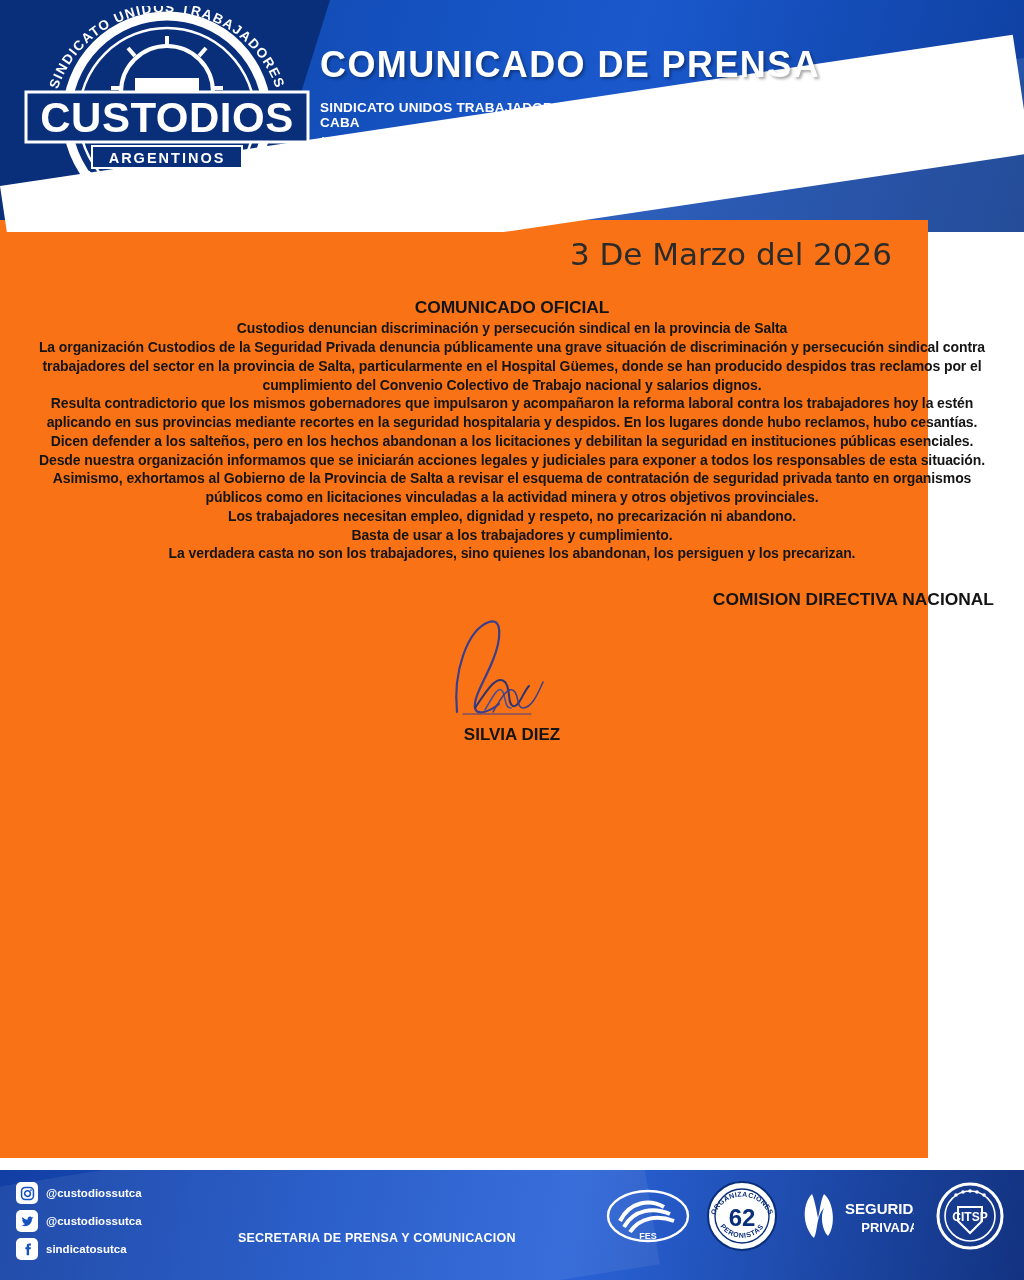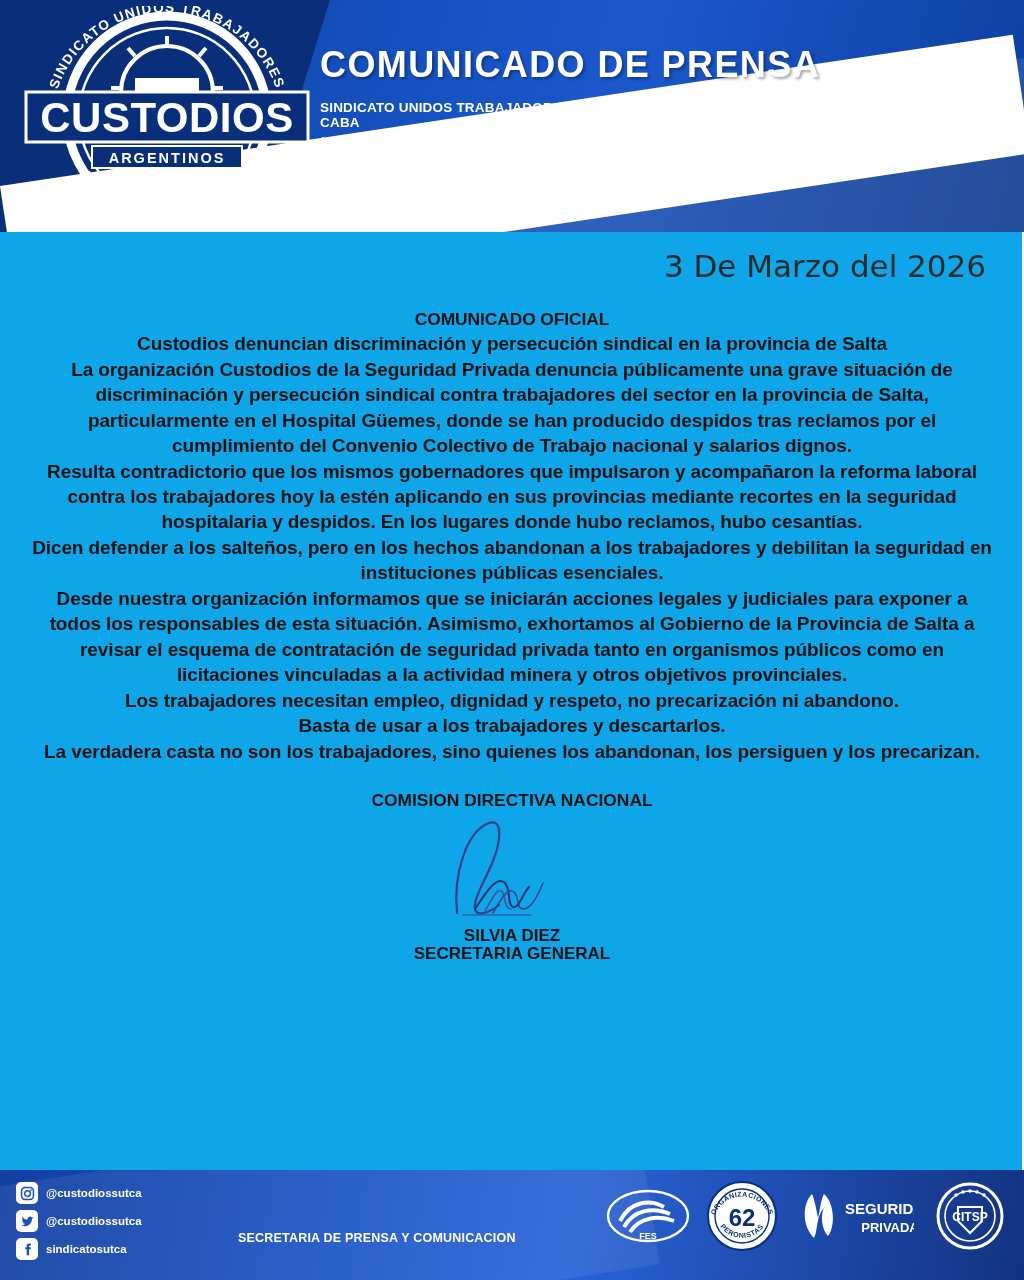--- a/index.html
+++ b/index.html
@@ -98,25 +98,25 @@
   .press-contact {
     color: #ffffff;
     font-size: 13px;
     font-weight: bold;
     margin: 0;
   }
 
   
   .doc-body {
     position: absolute;
-    top: 232px;
+    top: 220px;
     left: 0;
-    width: 1022px;
+    width: 928px;
     height: 938px;
-    background: #0ea5e9;
+    background: #f97316;
   }
   .date {
     position: absolute;
     right: 36px;
     top: 16px;
     font-size: 31px;
     color: #2b2b2b;
     font-family: "DejaVu Sans", sans-serif;
     font-weight: 400;
   }
@@ -124,36 +124,36 @@
     position: absolute;
     top: 76px;
     left: 0;
     width: 1024px;
     padding: 0 30px;
     box-sizing: border-box;
     text-align: center;
   }
   .content p {
     margin: 0;
-    font-size: 19px;
+    font-size: 14px;
     font-weight: bold;
     color: #141414;
     line-height: 1.34;
     letter-spacing: -0.1px;
   }
   .content p.oficial {
     font-size: 17.4px;
     margin-bottom: 0;
   }
   .signoff {
     margin-top: 26px;
     font-size: 17.4px;
     font-weight: bold;
     color: #141414;
-    text-align: center;
+    text-align: right;
   }
   .signature-wrap {
     margin-top: 2px;
     text-align: center;
     height: 120px;
     position: relative;
   }
   .signature-wrap svg {
     display: inline-block;
   }
@@ -291,41 +291,40 @@
 </div>
 
 <div class="doc-body">
   <div class="date">3 De Marzo del 2026</div>
 
   <div class="content">
     <p class="oficial">COMUNICADO OFICIAL</p>
     <p>Custodios denuncian discriminación y persecución sindical en la provincia de Salta</p>
     <p>La organización Custodios de la Seguridad Privada denuncia públicamente una grave situación de discriminación y persecución sindical contra trabajadores del sector en la provincia de Salta, particularmente en el Hospital Güemes, donde se han producido despidos tras reclamos por el cumplimiento del Convenio Colectivo de Trabajo nacional y salarios dignos.</p>
     <p>Resulta contradictorio que los mismos gobernadores que impulsaron y acompañaron la reforma laboral contra los trabajadores hoy la estén aplicando en sus provincias mediante recortes en la seguridad hospitalaria y despidos. En los lugares donde hubo reclamos, hubo cesantías.</p>
-    <p>Dicen defender a los salteños, pero en los hechos abandonan a los trabajadores y debilitan la seguridad en instituciones públicas esenciales.</p>
+    <p>Dicen defender a los salteños, pero en los hechos abandonan a los licitaciones y debilitan la seguridad en instituciones públicas esenciales.</p>
     <p>Desde nuestra organización informamos que se iniciarán acciones legales y judiciales para exponer a todos los responsables de esta situación. Asimismo, exhortamos al Gobierno de la Provincia de Salta a revisar el esquema de contratación de seguridad privada tanto en organismos públicos como en licitaciones vinculadas a la actividad minera y otros objetivos provinciales.</p>
     <p>Los trabajadores necesitan empleo, dignidad y respeto, no precarización ni abandono.</p>
-    <p>Basta de usar a los trabajadores y descartarlos.</p>
+    <p>Basta de usar a los trabajadores y cumplimiento.</p>
     <p>La verdadera casta no son los trabajadores, sino quienes los abandonan, los persiguen y los precarizan.</p>
 
     <div class="signoff">COMISION DIRECTIVA NACIONAL</div>
 
     <div class="signature-wrap">
       <svg width="170" height="118" viewBox="0 0 170 118" aria-hidden="true">
         <path d="M30 100 C 26 60, 40 18, 62 10 C 76 5, 74 28, 66 48 C 58 68, 46 86, 48 96 C 50 104, 62 100, 72 92" fill="none" stroke="#3a3f8c" stroke-width="2.2" stroke-linecap="round"></path>
         <path d="M48 96 C 60 78, 70 62, 78 70 C 84 76, 80 92, 86 94 C 92 96, 96 80, 102 74" fill="none" stroke="#2e3470" stroke-width="2" stroke-linecap="round"></path>
         <path d="M58 98 C 66 84, 72 72, 76 80 C 79 88, 78 96, 84 96" fill="none" stroke="#4a4f9a" stroke-width="1.6" stroke-linecap="round"></path>
         <path d="M66 100 C 74 86, 82 72, 88 80 C 92 86, 90 96, 96 96 C 104 96, 110 84, 116 70" fill="none" stroke="#3a3f8c" stroke-width="1.5" stroke-linecap="round"></path>
         <path d="M36 102 L 104 102" fill="none" stroke="#3a3f8c" stroke-width="1.2" stroke-linecap="round"></path>
       </svg>
     </div>
 
     <div class="signer">
       <div>SILVIA DIEZ</div>
-      <div>SECRETARIA GENERAL</div>
     </div>
   </div>
 </div>
 
 <div class="footer">
 
   <div class="social">
     <div class="social-row">
       <span class="social-ic">
         <svg width="15" height="15" viewBox="0 0 24 24">

